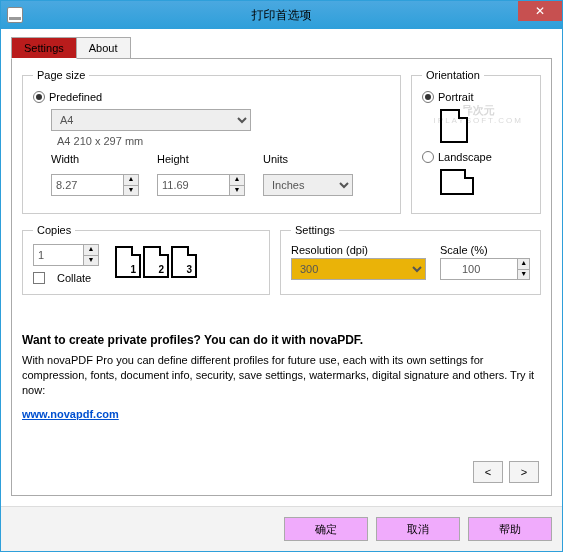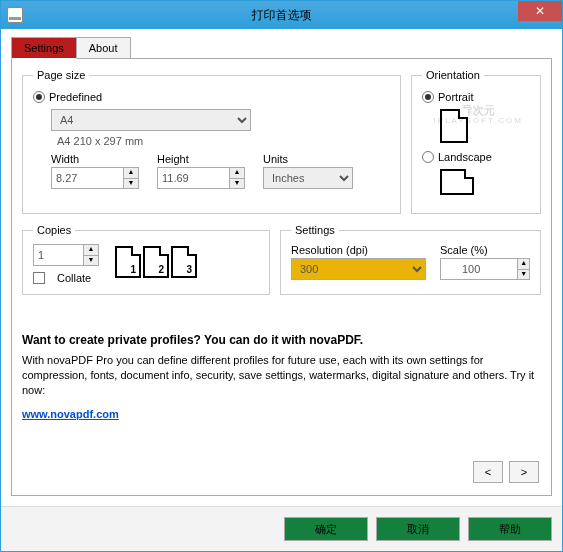--- a/index.html
+++ b/index.html
@@ -20,21 +20,21 @@
 .row1 { display: flex; gap: 10px; }
 .page-size { flex: 1; }
 .orientation { width: 130px; }
 .radio-row { display: flex; align-items: center; gap: 4px; margin: 2px 0 6px 0; }
 .radio { width: 12px; height: 12px; border: 1px solid #777; border-radius: 50%; display: inline-flex; align-items: center; justify-content: center; }
 .radio.sel::after { content: ""; width: 6px; height: 6px; background: #333; border-radius: 50%; }
 select, input[type=text] { height: 22px; border: 1px solid #aaa; background: #fff; padding: 0 4px; color: #555; }
 select { background: #eee; }
 .dim-label { color: #555; margin: 4px 0 6px 24px; }
 .whu { display: flex; gap: 18px; margin-left: 18px; }
-.whu .col { display: flex; flex-direction: column; gap: 2px; }
+.whu .col { display: flex; flex-direction: column; gap: 9px; }
 .spinner-wrap { display: flex; }
 .spinner-wrap input { width: 72px; border-right: none; }
 .spin-btns { width: 16px; display: flex; flex-direction: column; }
 .spin-btns div { flex: 1; border: 1px solid #aaa; background: #eee; font-size: 7px; line-height: 7px; text-align: center; cursor: pointer; }
 .spin-btns div:first-child { border-bottom: none; }
 .orient-icon { width: 28px; height: 34px; border: 2px solid #000; margin: 4px 0 8px 18px; position: relative; }
 .orient-icon::before { content: ""; position: absolute; top: -2px; right: -2px; width: 8px; height: 8px; background: #fff; border-left: 2px solid #000; border-bottom: 2px solid #000; }
 .orient-icon.landscape { width: 34px; height: 26px; }
 .row2 { display: flex; gap: 10px; margin-top: 10px; }
 .copies { width: 248px; }
@@ -49,21 +49,21 @@
 .graphic { flex: 1; }
 .graphic-inner { display: flex; gap: 14px; }
 .graphic-inner .col { display: flex; flex-direction: column; gap: 2px; flex: 1; }
 .promo { margin-top: 38px; }
 .promo-title { font-weight: bold; font-size: 12px; margin-bottom: 6px; }
 .promo-text { line-height: 1.35; }
 .promo-link { color: #0050d0; font-weight: bold; margin-top: 10px; display: inline-block; }
 .navbtns { position: absolute; right: 12px; bottom: 12px; display: flex; gap: 6px; }
 .navbtns button { width: 30px; height: 22px; border: 1px solid #aaa; background: #f4f4f4; cursor: pointer; }
 .footer { border-top: 1px solid #ddd; padding: 10px; display: flex; justify-content: flex-end; gap: 8px; background: #f3f3f3; }
-.footer button { width: 84px; height: 24px; border: 1px solid #aaa; background: #15803d; cursor: pointer; }
+.footer button { width: 84px; height: 24px; border: 1px solid #aaa; background: #f0abfc; cursor: pointer; }
 .watermark { position: absolute; right: 28px; top: 40px; color: #d9d9d9; font-size: 18px; font-weight: bold; pointer-events: none; text-align: center; line-height: 1; }
 .watermark small { display: block; font-size: 8px; letter-spacing: 2px; font-weight: normal; }
 </style>
 </head>
 <body>
 
 <div class="window">
   <div class="titlebar">
     <div class="icon"></div>
     <div class="title">打印首选项</div>

